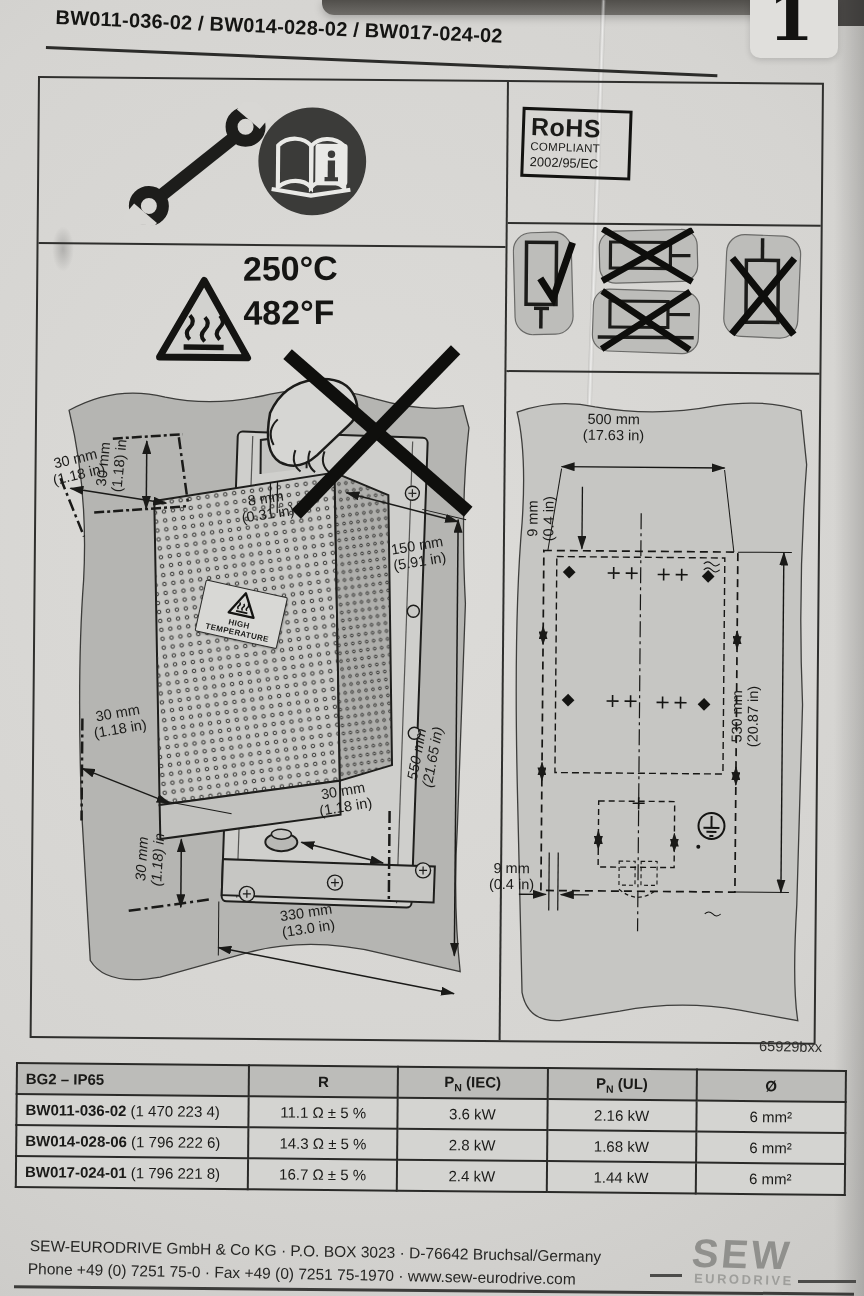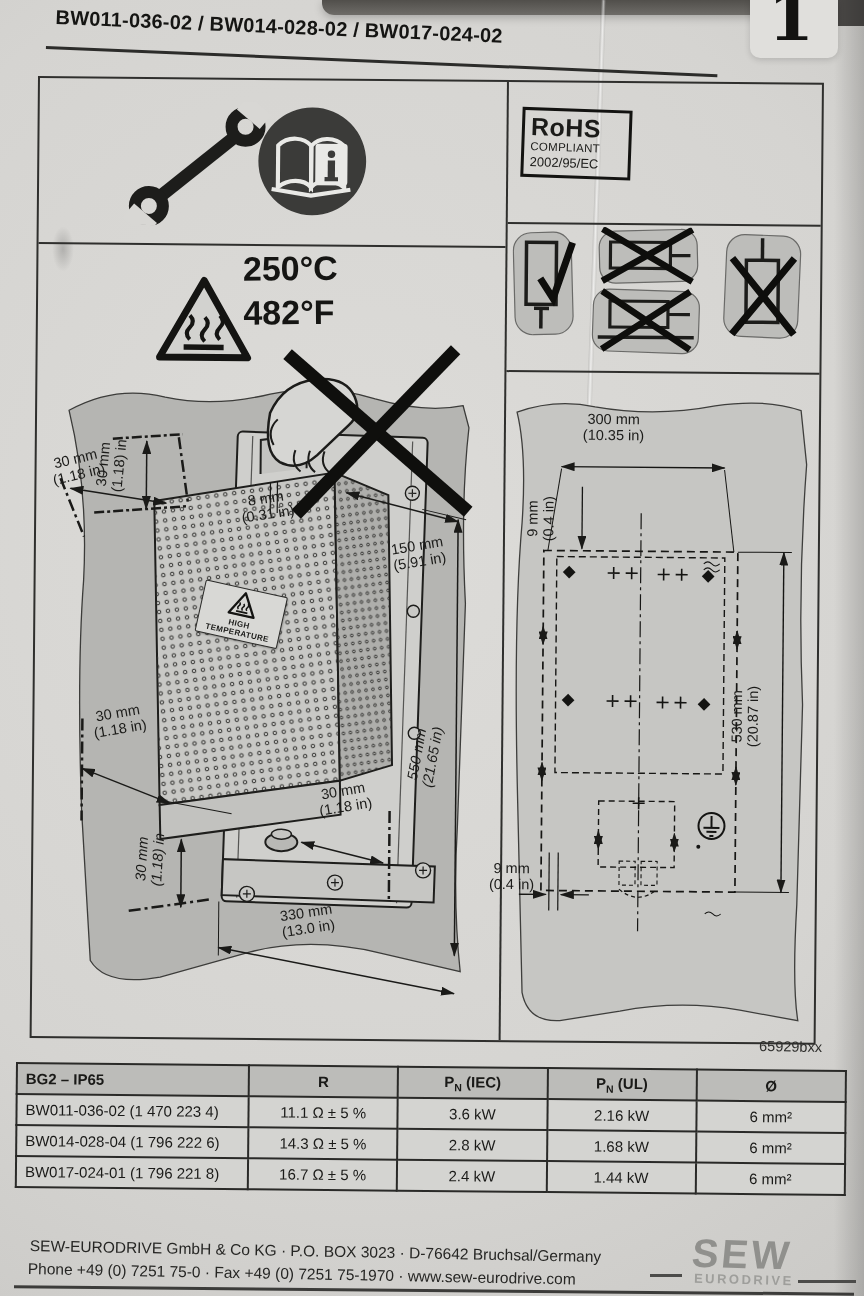--- a/index.html
+++ b/index.html
@@ -41,21 +41,21 @@
   .httag .t{font-size:8px;font-weight:bold;line-height:1.1;letter-spacing:.4px;}
   .figure-code{position:absolute;left:702px;top:1038px;width:120px;text-align:right;font-size:14.5px;color:#2e2e2c;transform:rotate(1deg);}
   
   .spec-table{position:absolute;left:16px;top:1062px;width:831px;transform:rotate(.55deg);transform-origin:left top;}
   table{border-collapse:collapse;width:100%;font-size:15px;color:#1a1a18;background:#d4d4d1;border:2.5px solid #262624;}
   th,td{border:2px solid #2a2a28;height:27px;padding:1px 6px;}
   th{background:#bcbcb9;font-weight:bold;}
   th.model,td.model{text-align:left;padding-left:8px;width:28%;}
   th.c,td.c{text-align:center;width:18%;font-weight:normal;}
   th.c{font-weight:bold;}
-  td.model b{font-weight:normal;margin-top:20px;}
+  td.model b{font-weight:bold;margin-top:20px;}
   sub{font-size:10.5px;}
   
   .f-addr{position:absolute;left:30px;top:1237px;font-size:15.5px;color:#262624;transform:rotate(1.1deg);transform-origin:left top;white-space:nowrap;}
   .f-contact{position:absolute;left:28px;top:1260px;font-size:15.5px;color:#262624;transform:rotate(1.1deg);transform-origin:left top;white-space:nowrap;}
   .f-rule{position:absolute;left:14px;top:1289px;width:840px;height:2.5px;background:#3c3c3a;transform:rotate(.5deg);}
   .logo-sew{position:absolute;left:692px;top:1234px;font-size:40px;font-weight:bold;letter-spacing:3px;color:#90908d;transform:rotate(1.5deg) skewX(-4deg);line-height:1;}
   .logo-euro{position:absolute;left:694px;top:1272px;font-size:13px;font-weight:bold;letter-spacing:2.5px;color:#9e9e9b;transform:rotate(1.5deg);}
   .logo-line-l{position:absolute;left:650px;top:1274px;width:32px;height:3px;background:#4c4c4a;}
   .logo-line-r{position:absolute;left:798px;top:1280px;width:58px;height:3px;background:#4c4c4a;}
 </style>
@@ -333,22 +333,22 @@
         <g stroke="#141412" stroke-width="2" fill="none">
           <circle cx="210" cy="442" r="13"></circle>
           <line x1="210" y1="432" x2="210" y2="443"></line>
           <line x1="202" y1="444" x2="218" y2="444"></line>
           <line x1="205" y1="448" x2="215" y2="448"></line>
           <line x1="208" y1="452" x2="212" y2="452"></line>
           <circle cx="197" cy="463" r="2" fill="#141412" stroke="none"></circle>
         </g>
       </svg>
       <div class="dim" style="left:78px;top:28px">
-        <div>300 mm</div>
-        <div>(10.35 in)</div>
+        <div>500 mm</div>
+        <div>(17.63 in)</div>
       </div>
       <div class="dim" style="left:14px;top:120px;transform:rotate(-90deg)">
         <div>9 mm</div>
         <div>(0.4 in)</div>
       </div>
       <div class="dim" style="left:212px;top:316px;transform:rotate(-90deg)">
         <div>530 mm</div>
         <div>(20.87 in)</div>
       </div>
       <div class="dim" style="left:-12px;top:478px">
@@ -371,21 +371,21 @@
         <th class="c">Ø</th>
       </tr>
       <tr>
         <td class="model"><b>BW011-036-02</b><span> (1 470 223 4)</span></td>
         <td class="c">11.1 Ω ± 5 %</td>
         <td class="c">3.6 kW</td>
         <td class="c">2.16 kW</td>
         <td class="c">6 mm²</td>
       </tr>
       <tr>
-        <td class="model"><b>BW014-028-04</b><span> (1 796 222 6)</span></td>
+        <td class="model"><b>BW014-028-06</b><span> (1 796 222 6)</span></td>
         <td class="c">14.3 Ω ± 5 %</td>
         <td class="c">2.8 kW</td>
         <td class="c">1.68 kW</td>
         <td class="c">6 mm²</td>
       </tr>
       <tr>
         <td class="model"><b>BW017-024-01</b><span> (1 796 221 8)</span></td>
         <td class="c">16.7 Ω ± 5 %</td>
         <td class="c">2.4 kW</td>
         <td class="c">1.44 kW</td>

